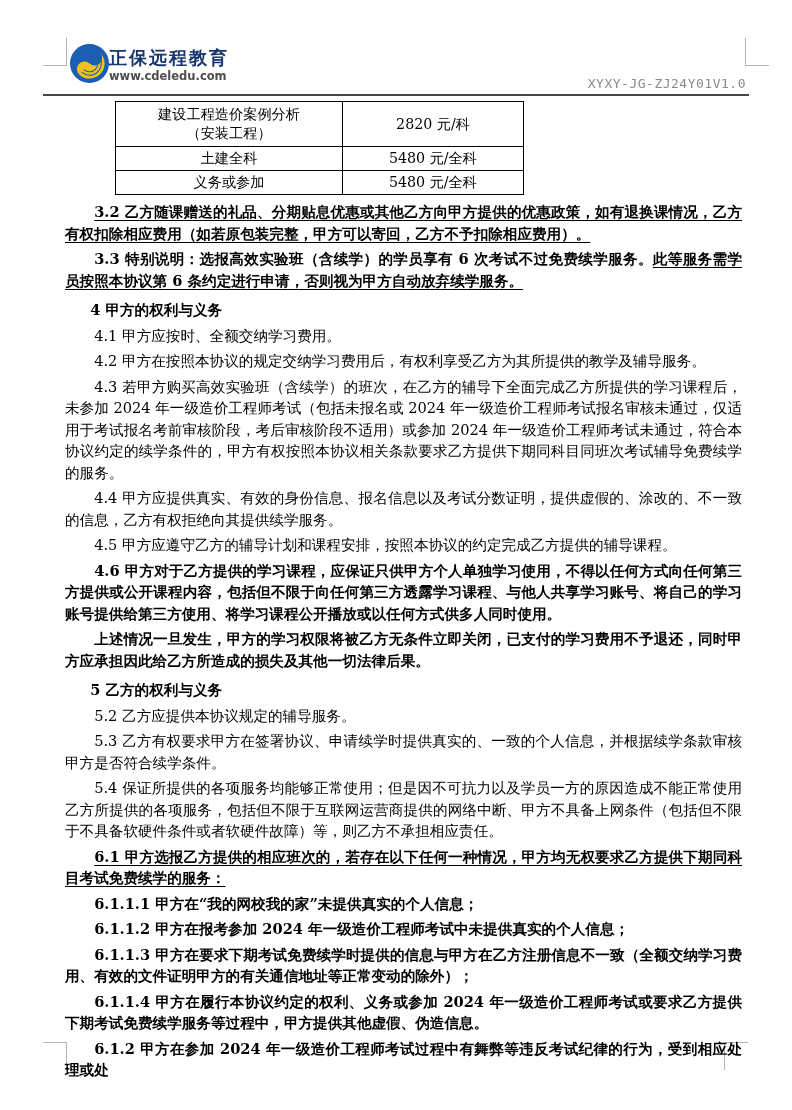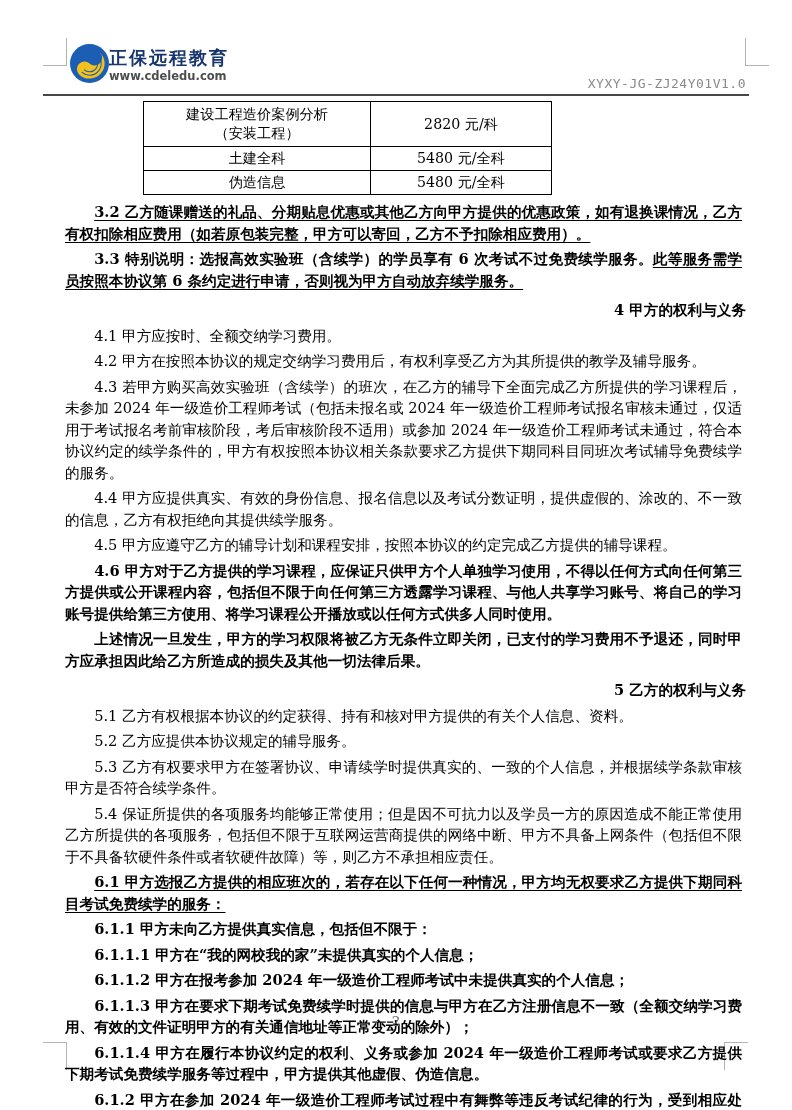--- a/index.html
+++ b/index.html
@@ -25,33 +25,33 @@
   .brand-url{font-family:"DejaVu Sans","Liberation Sans",sans-serif;font-weight:bold;font-size:11.5px;color:#4d4d4d;line-height:14px;}
   .doc-code{
     position:absolute;right:46px;top:76px;
     font-family:"DejaVu Sans Mono","Liberation Mono",monospace;
     font-size:13px;color:#8a8a8a;letter-spacing:0.5px;
   }
   .header-rule{position:absolute;left:43px;top:94px;width:706px;height:2px;background:#474747;}
 
   
   .content{position:absolute;left:61px;top:101px;width:685px;font-size:14.6px;line-height:21.5px;}
-  table.price{border-collapse:collapse;margin-left:82px;margin-bottom:6px;}
+  table.price{border-collapse:collapse;margin-left:54px;margin-bottom:6px;}
   table.price td{
     border:1px solid #000;
     text-align:center;vertical-align:middle;
     font-size:14.2px;line-height:19px;padding:2px 4px;
   }
   td.c-course{width:218px;}
   td.c-price{width:172px;}
   tr.tall td{height:40px;}
   tr.short td{height:19px;text-align:center;}
 
   .para{margin:4px;text-indent:2em;text-align:justify;}
-  .heading{margin:8px 0 0 0;text-indent:2em;font-weight:bold;text-align:right;}
+  .heading{margin:8px 0 0 0;text-indent:2em;font-weight:bold;}
   .b{font-weight:bold;}
   .u{text-decoration:underline;text-underline-offset:3px;}
 
   .footer-page{
     position:absolute;left:0;top:1013px;width:100%;
     text-align:center;font-size:13.5px;color:#6a6a6a;
   }
 </style>
 </head>
 <body>
@@ -86,43 +86,41 @@
       <tbody>
           <tr class="tall">
             <td class="c-course">建设工程造价案例分析<br>（安装工程）</td>
             <td class="c-price">2820 元/科</td>
           </tr>
           <tr class="short">
             <td class="c-course">土建全科</td>
             <td class="c-price">5480 元/全科</td>
           </tr>
           <tr class="short">
-            <td class="c-course">伪造信息</td>
+            <td class="c-course">义务或参加</td>
             <td class="c-price">5480 元/全科</td>
           </tr>
         </tbody>
     </table>
     <div id="sections">
         <p class="para"><span class="b u">3.2 乙方随课赠送的礼品、分期贴息优惠或其他乙方向甲方提供的优惠政策，如有退换课情况，乙方有权扣除相应费用（如若原包装完整，甲方可以寄回，乙方不予扣除相应费用）。</span></p>
         <p class="para"><span class="b">3.3 特别说明：选报高效实验班（含续学）的学员享有 6 次考试不过免费续学服务。</span><span class="b u">此等服务需学员按照本协议第 6 条约定进行申请，否则视为甲方自动放弃续学服务。</span></p>
         <p class="heading"><span class="b">4 甲方的权利与义务</span></p>
         <p class="para"><span>4.1 甲方应按时、全额交纳学习费用。</span></p>
         <p class="para"><span>4.2 甲方在按照本协议的规定交纳学习费用后，有权利享受乙方为其所提供的教学及辅导服务。</span></p>
         <p class="para"><span>4.3 若甲方购买高效实验班（含续学）的班次，在乙方的辅导下全面完成乙方所提供的学习课程后，未参加 2024 年一级造价工程师考试（包括未报名或 2024 年一级造价工程师考试报名审核未通过，仅适用于考试报名考前审核阶段，考后审核阶段不适用）或参加 2024 年一级造价工程师考试未通过，符合本协议约定的续学条件的，甲方有权按照本协议相关条款要求乙方提供下期同科目同班次考试辅导免费续学的服务。</span></p>
         <p class="para"><span>4.4 甲方应提供真实、有效的身份信息、报名信息以及考试分数证明，提供虚假的、涂改的、不一致的信息，乙方有权拒绝向其提供续学服务。</span></p>
         <p class="para"><span>4.5 甲方应遵守乙方的辅导计划和课程安排，按照本协议的约定完成乙方提供的辅导课程。</span></p>
         <p class="para"><span class="b">4.6 甲方对于乙方提供的学习课程，应保证只供甲方个人单独学习使用，不得以任何方式向任何第三方提供或公开课程内容，包括但不限于向任何第三方透露学习课程、与他人共享学习账号、将自己的学习账号提供给第三方使用、将学习课程公开播放或以任何方式供多人同时使用。</span></p>
         <p class="para"><span class="b">上述情况一旦发生，甲方的学习权限将被乙方无条件立即关闭，已支付的学习费用不予退还，同时甲方应承担因此给乙方所造成的损失及其他一切法律后果。</span></p>
         <p class="heading"><span class="b">5 乙方的权利与义务</span></p>
-        <p class="para"><span>5.1 乙方有权根据本协议的约定获得、持有和核对甲方提供的有关个人信息、资料。</span></p>
         <p class="para"><span>5.2 乙方应提供本协议规定的辅导服务。</span></p>
         <p class="para"><span>5.3 乙方有权要求甲方在签署协议、申请续学时提供真实的、一致的个人信息，并根据续学条款审核甲方是否符合续学条件。</span></p>
         <p class="para"><span>5.4 保证所提供的各项服务均能够正常使用；但是因不可抗力以及学员一方的原因造成不能正常使用乙方所提供的各项服务，包括但不限于互联网运营商提供的网络中断、甲方不具备上网条件（包括但不限于不具备软硬件条件或者软硬件故障）等，则乙方不承担相应责任。</span></p>
         <p class="para"><span class="b u">6.1 甲方选报乙方提供的相应班次的，若存在以下任何一种情况，甲方均无权要求乙方提供下期同科目考试免费续学的服务：</span></p>
-        <p class="para"><span class="b">6.1.1 甲方未向乙方提供真实信息，包括但不限于：</span></p>
         <p class="para"><span class="b">6.1.1.1 甲方在“我的网校我的家”未提供真实的个人信息；</span></p>
         <p class="para"><span class="b">6.1.1.2 甲方在报考参加 2024 年一级造价工程师考试中未提供真实的个人信息；</span></p>
         <p class="para"><span class="b">6.1.1.3 甲方在要求下期考试免费续学时提供的信息与甲方在乙方注册信息不一致（全额交纳学习费用、有效的文件证明甲方的有关通信地址等正常变动的除外）；</span></p>
         <p class="para"><span class="b">6.1.1.4 甲方在履行本协议约定的权利、义务或参加 2024 年一级造价工程师考试或要求乙方提供下期考试免费续学服务等过程中，甲方提供其他虚假、伪造信息。</span></p>
         <p class="para"><span class="b">6.1.2 甲方在参加 2024 年一级造价工程师考试过程中有舞弊等违反考试纪律的行为，受到相应处理或处</span></p>
       </div>
   </div>
 
   <div class="footer-page">2</div>
 

